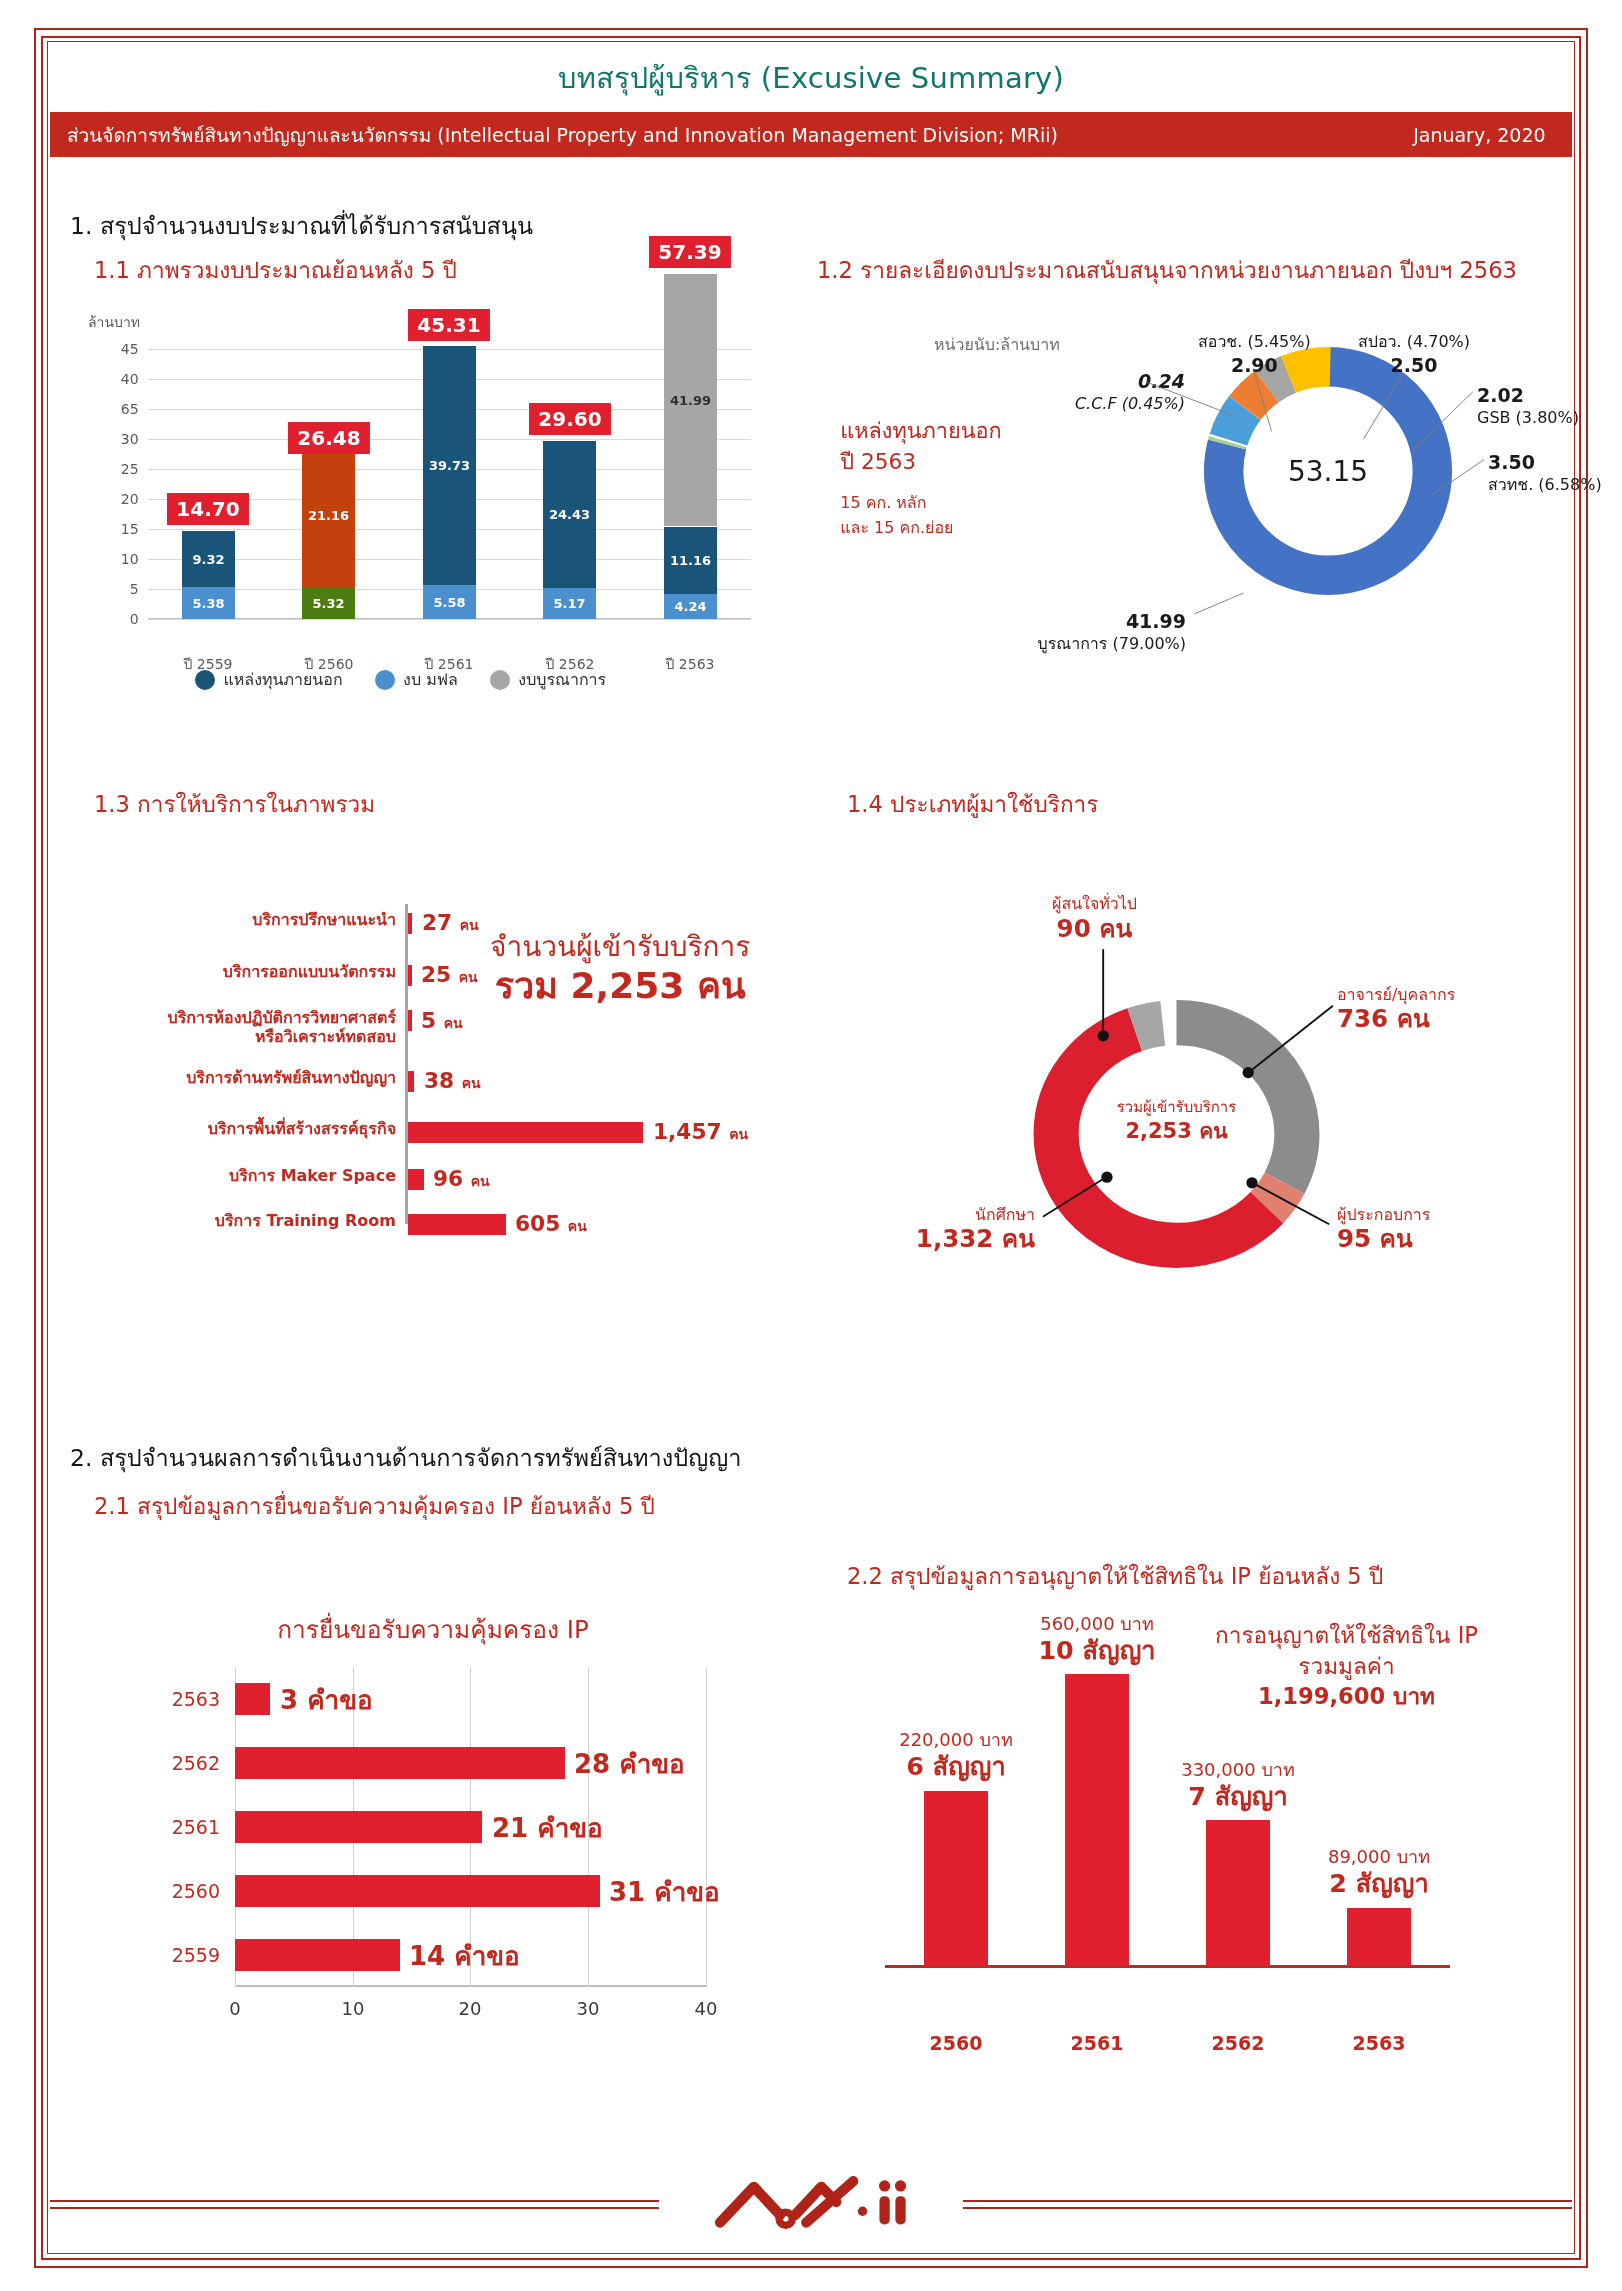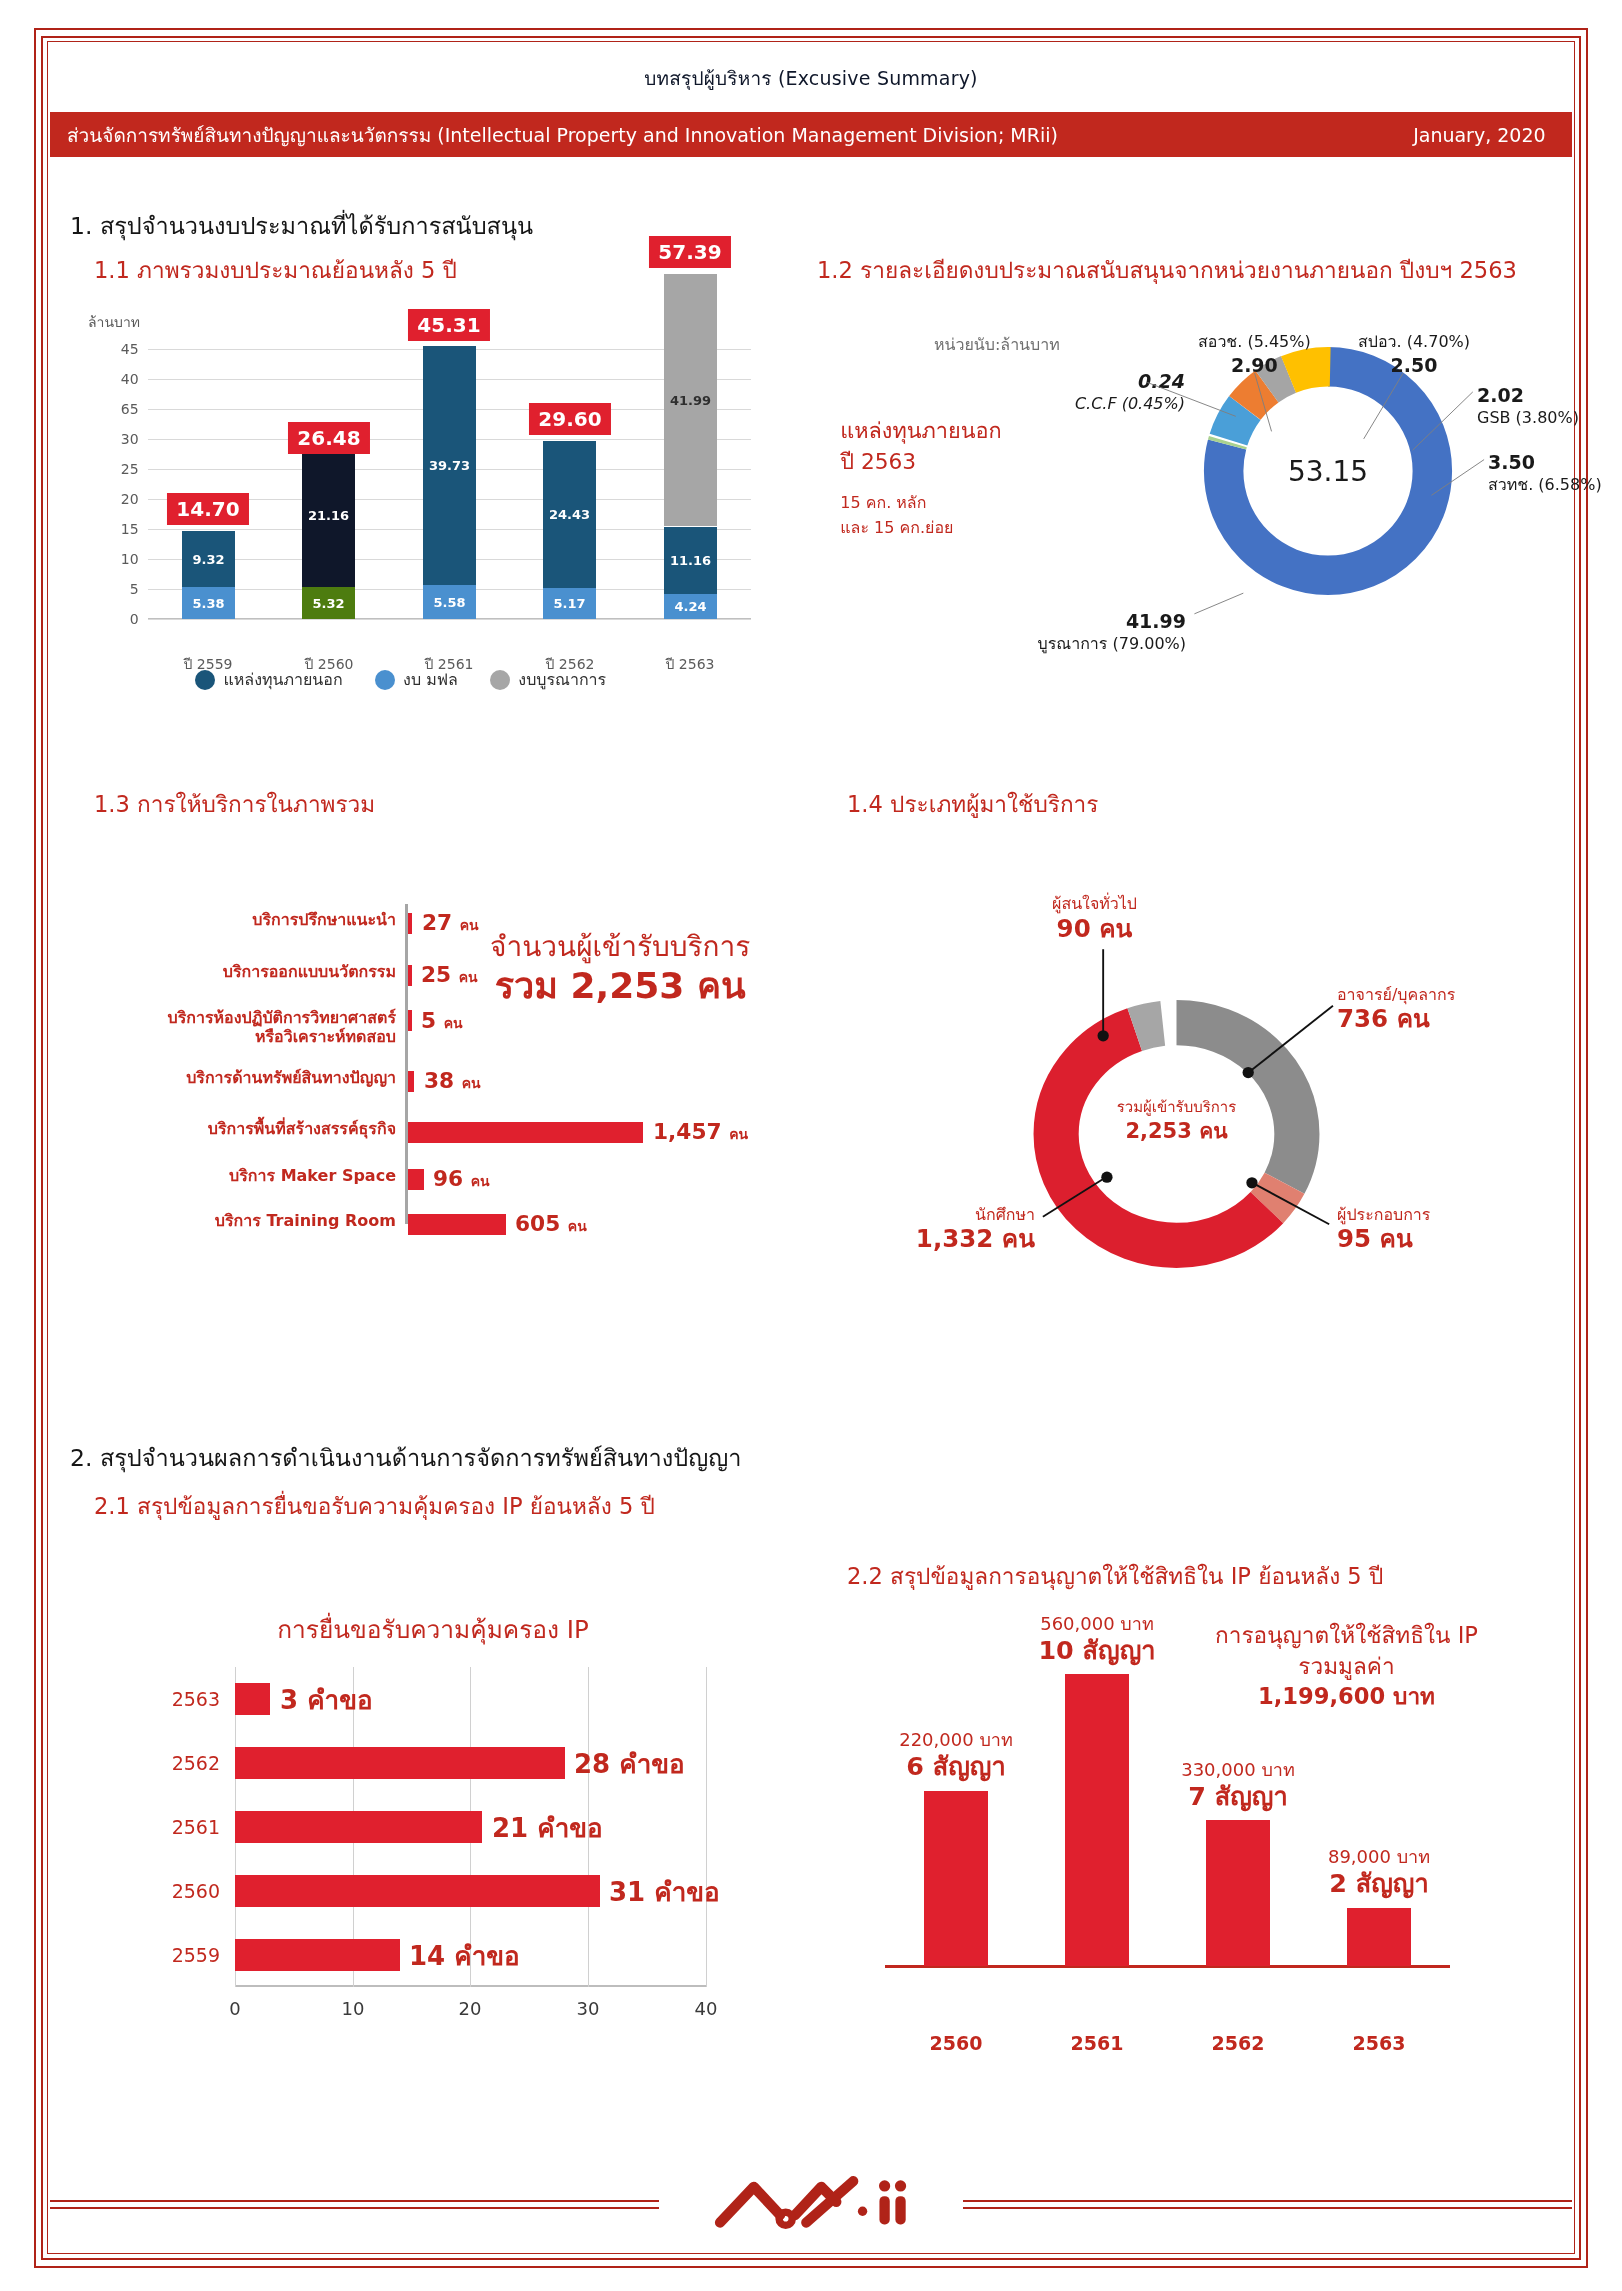--- a/index.html
+++ b/index.html
@@ -34,22 +34,22 @@
 
   
   .header-title-bar {
     position: absolute;
     left: 50px; top: 44px; right: 50px;
     height: 68px;
     background: #ffffff;
     display: flex; align-items: center; justify-content: center;
   }
   .header-title {
-    font-size: 19px;
-    color: #0f172a;
+    font-size: 29px;
+    color: #0f766e;
     letter-spacing: 0.2px;
   }
   .header-red-bar {
     position: absolute;
     left: 50px; top: 112px; right: 50px;
     height: 45px;
     background: #c1281e;
     display: flex; align-items: center;
     padding: 0 17px;
   }
@@ -261,21 +261,21 @@
         <div class="c11-grid" style="top: 12px;"></div>
         <div class="c11-ylab" style="top: 4px; margin-top: 8px;">45</div>
         <div class="c11-col" style="left: 34px; height: 88px;">
           <div class="c11-seg" style="height: 32px; bottom: 0px; background: rgb(74, 144, 207);">5.38</div>
           <div class="c11-seg" style="height: 56px; bottom: 32px; background: rgb(26, 85, 121);">9.32</div>
         </div>
         <div class="c11-total" style="left: 60px; bottom: 94px;">14.70</div>
         <div class="c11-xlab" style="left: 60px;">ปี 2559</div>
         <div class="c11-col" style="left: 154px; height: 159px;">
           <div class="c11-seg" style="height: 32px; bottom: 0px; background: #4d7c0f;">5.32</div>
-          <div class="c11-seg" style="height: 143px; bottom: 32px; background: #0f172a;">21.16</div>
+          <div class="c11-seg" style="height: 143px; bottom: 32px; background: #c2410c;">21.16</div>
         </div>
         <div class="c11-total" style="left: 181px; bottom: 165px;">26.48</div>
         <div class="c11-xlab" style="left: 181px;">ปี 2560</div>
         <div class="c11-col" style="left: 275px; height: 272px;">
           <div class="c11-seg" style="height: 34px; bottom: 0px; background: rgb(74, 144, 207);">5.58</div>
           <div class="c11-seg" style="height: 239px; bottom: 34px; background: rgb(26, 85, 121);">39.73</div>
         </div>
         <div class="c11-total" style="left: 301px; bottom: 278px;">45.31</div>
         <div class="c11-xlab" style="left: 301px;">ปี 2561</div>
         <div class="c11-col" style="left: 395px; height: 178px;">

